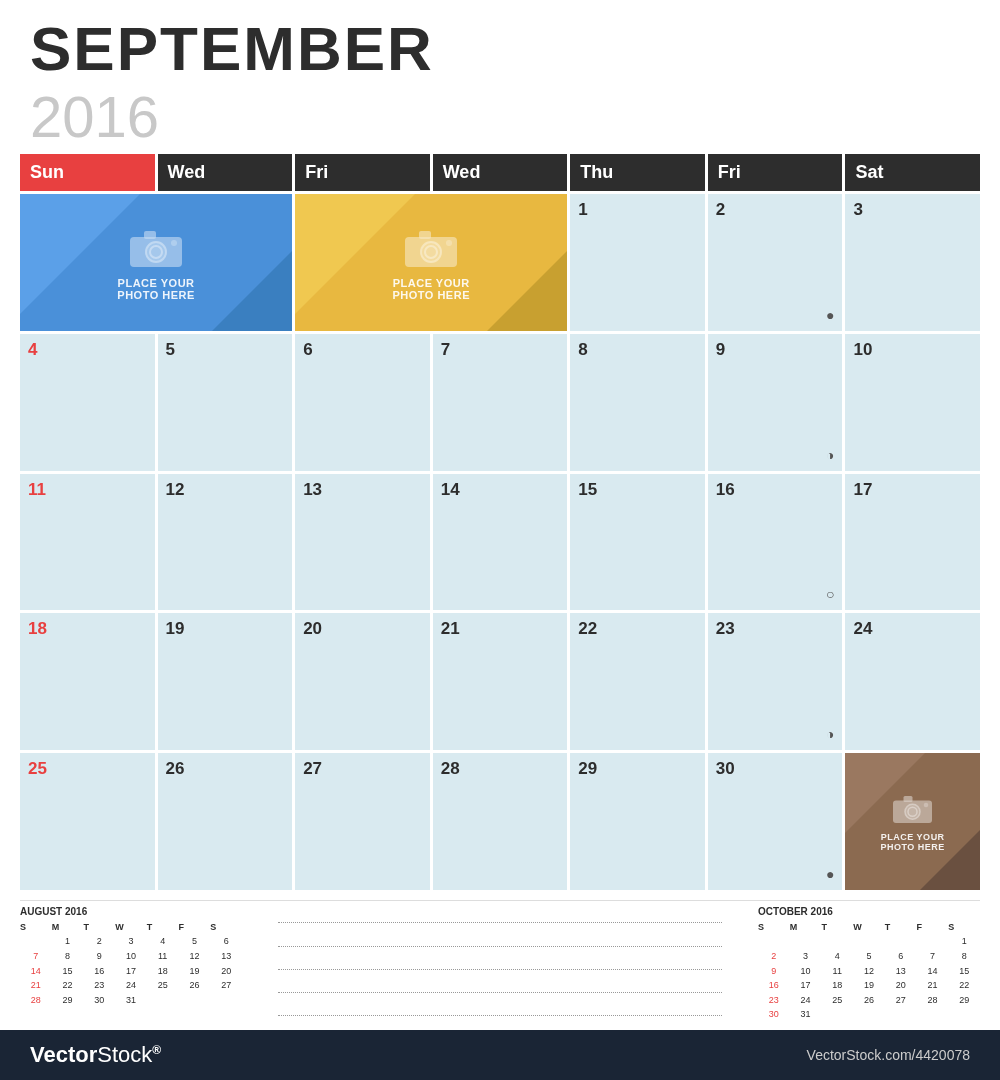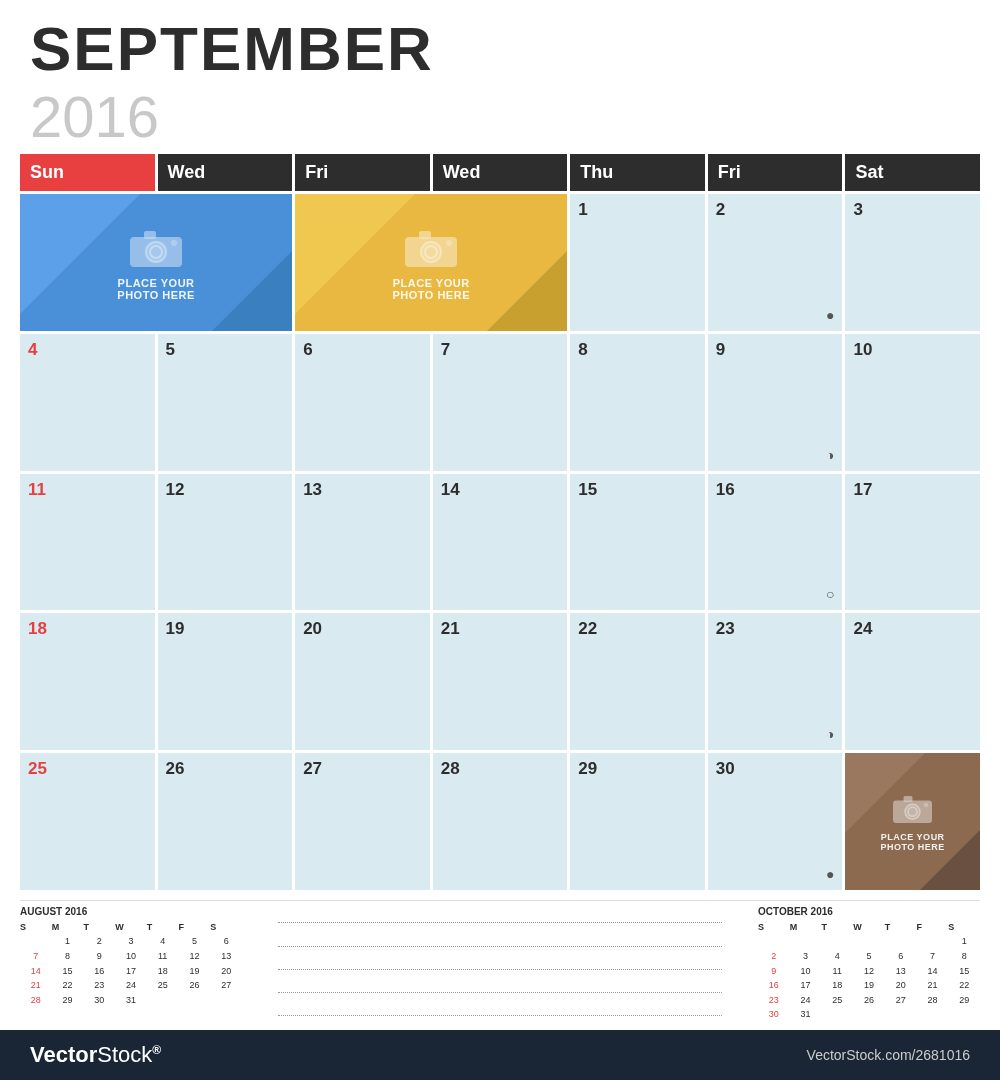--- a/index.html
+++ b/index.html
@@ -387,16 +387,16 @@
         <div class="mini-cell empty"></div>
         <div class="mini-cell empty"></div>
       </div>
     </div>
   </div>
 
   <div class="footer">
     <div class="footer-brand">
       <span style="font-weight:700;">Vector</span><span style="font-weight:400;">Stock</span><sup style="font-size:12px;">®</sup>
     </div>
-    <div class="footer-url">VectorStock.com/2681016</div>
+    <div class="footer-url">VectorStock.com/4420078</div>
   </div>
 
 </div>
 
 </body></html>

